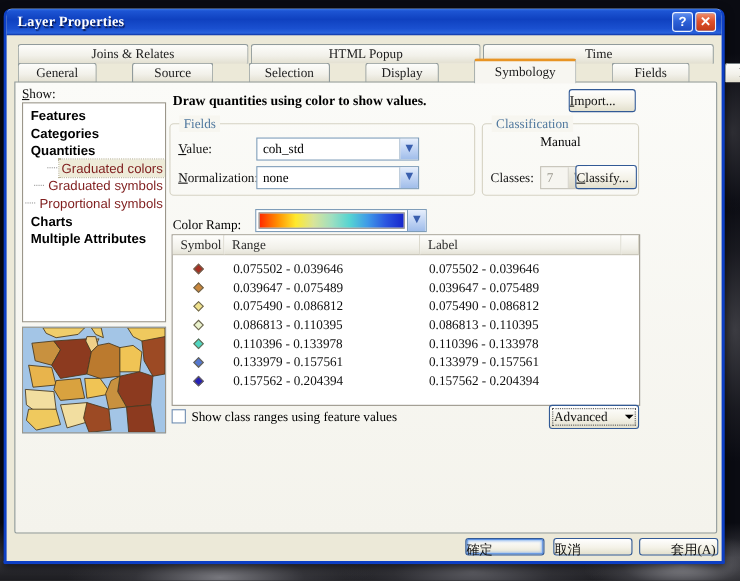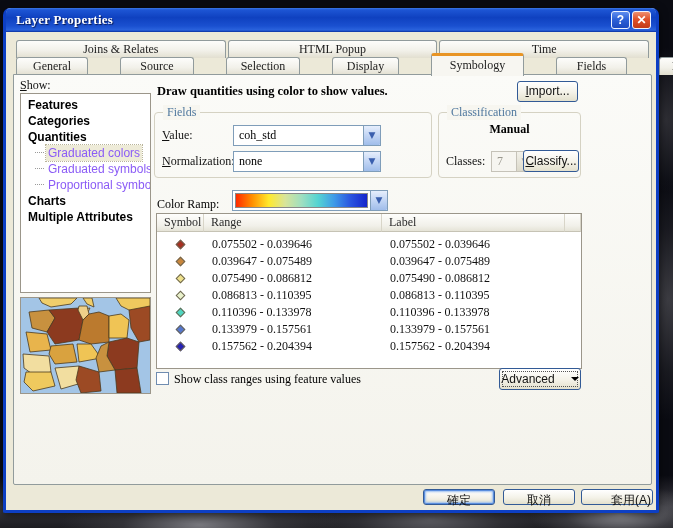--- a/index.html
+++ b/index.html
@@ -77,38 +77,37 @@
   
   .show-label { position:absolute; left:6px; top:3px; }
   .show-label::first-letter { text-decoration:underline; }
   .tree-box {
     position:absolute; left:6px; top:18px; width:131px; height:200px;
     background:#fff; border:1px solid #9b968a;
     padding-top:3px; overflow:hidden;
   }
   .tree-item { font-family:"Liberation Sans",sans-serif; font-size:12px; line-height:16px; padding-left:7px; white-space:nowrap; }
   .tree-item.bold { font-weight:bold; color:#000; }
-  .tree-item.sub { padding-left:14px; color:#8b5cf6; display:flex; align-items:center; }
+  .tree-item.sub { padding-left:14px; color:#7f1d1d; display:flex; align-items:center;justify-content:flex-end; }
   .tree-item.sub::before { content:""; width:9px; height:1px; border-top:1px dotted #9a9a9a; margin-right:2px; flex:0 0 auto; }
   .tree-item.sub .ti-text { padding:0 2px; }
   .tree-item.sub.selected .ti-text { background:#eeebd8; outline:1px dotted #b9b49a; }
 
   .map-box {
     position:absolute; left:6px; top:222px; width:131px; height:97px;
     border:1px solid #9b968a; background:#a3c5e6; overflow:hidden;
   }
   .map-box svg { display:block; }
 
   
   .main-header { position:absolute; left:143px; top:9px; font-weight:bold; font-size:12.5px; color:#000; }
   .btn {
     border:1px solid #325a96; border-radius:3px;
     background:linear-gradient(180deg,#ffffff 0%,#f4f2e8 55%,#e3e0cd 100%);
-    font-family:Liberation Sans, sans-serif; font-size:12px; color:#111;
-    text-align:center;
+    font-family:Liberation Serif, serif; font-size:12px; color:#111;
   }
   .import-btn { position:absolute; left:503px; top:6px; width:61px; height:21px; line-height:19px; }
   .import-btn::first-letter, .classify-btn::first-letter { text-decoration:underline; }
 
   .gbox {
     position:absolute; border:1px solid #d5d2c3; border-radius:4px;
   }
   .gbox .legend {
     position:absolute; top:-8px; left:8px; background:#f7f6f0; padding:0 4px;
     font-size:12px; color:#50789e;
@@ -127,21 +126,21 @@
     color:#3a5fae; font-size:9px; line-height:19px; text-align:center;
     font-family:"DejaVu Sans",sans-serif; font-weight:bold;
   }
   .combo.disabled { border-color:#c5c2b8; background:#f6f5f0; }
   .combo.disabled .val { color:#9a988e; }
   .combo.disabled .arrow {
     border-left:1px solid #c5c2b8; background:linear-gradient(180deg,#f2f1ea,#dcd9ca);
     color:#a7a496;
   }
 
-  .manual-label { position:absolute; left:0; right:0; top:9px; text-align:center; font-size:12px; color:#000;font-weight:bold; }
+  .manual-label { position:absolute; left:0; right:0; top:9px; text-align:center; font-size:12px; color:#000; }
   .classify-btn { position:absolute; left:84px; top:37px; width:56px; height:22px; line-height:20px; }
 
   .ramp-label { position:absolute; left:143px; top:122px; font-size:12px; }
   .ramp-combo { position:absolute; left:218px; top:115px; width:156px; }
   .ramp-grad { flex:1; margin:2px; border:1px solid #888; }
 
   
   .sym-table {
     position:absolute; left:142px; top:138px; width:426px; height:156px;
     background:#fff; border:1px solid #9b968a;

